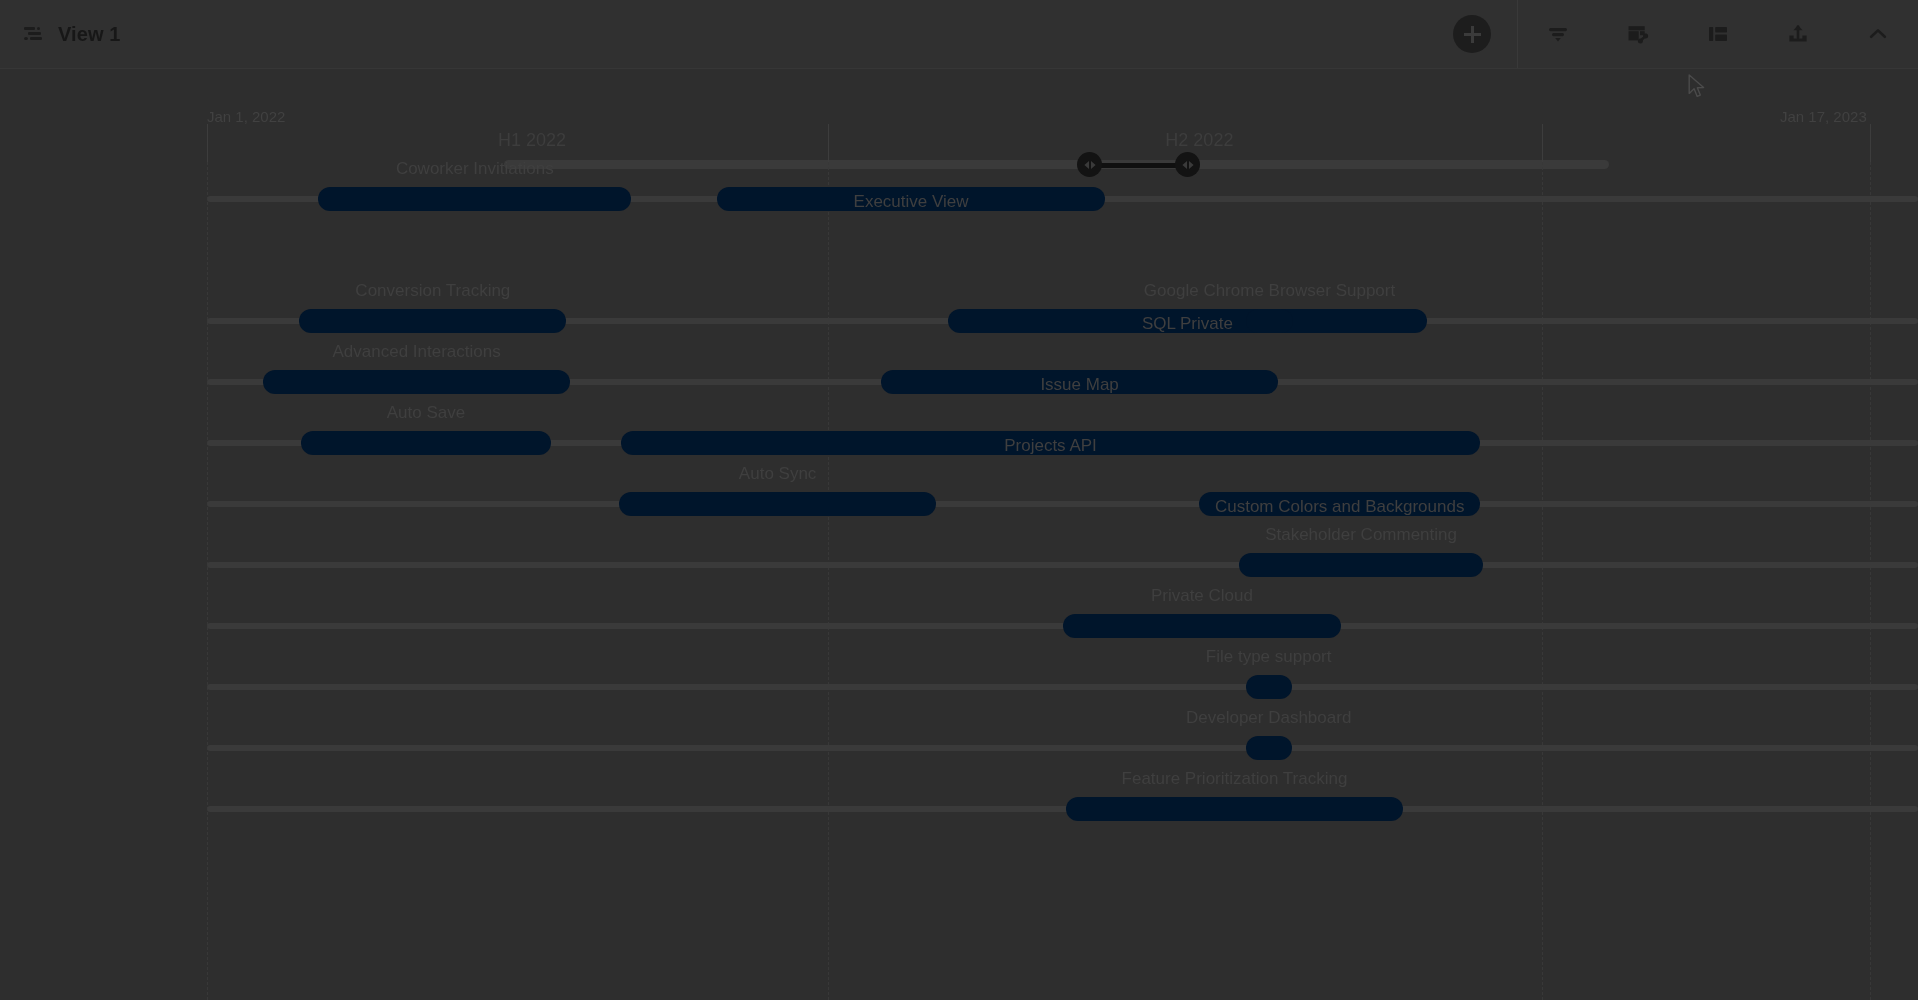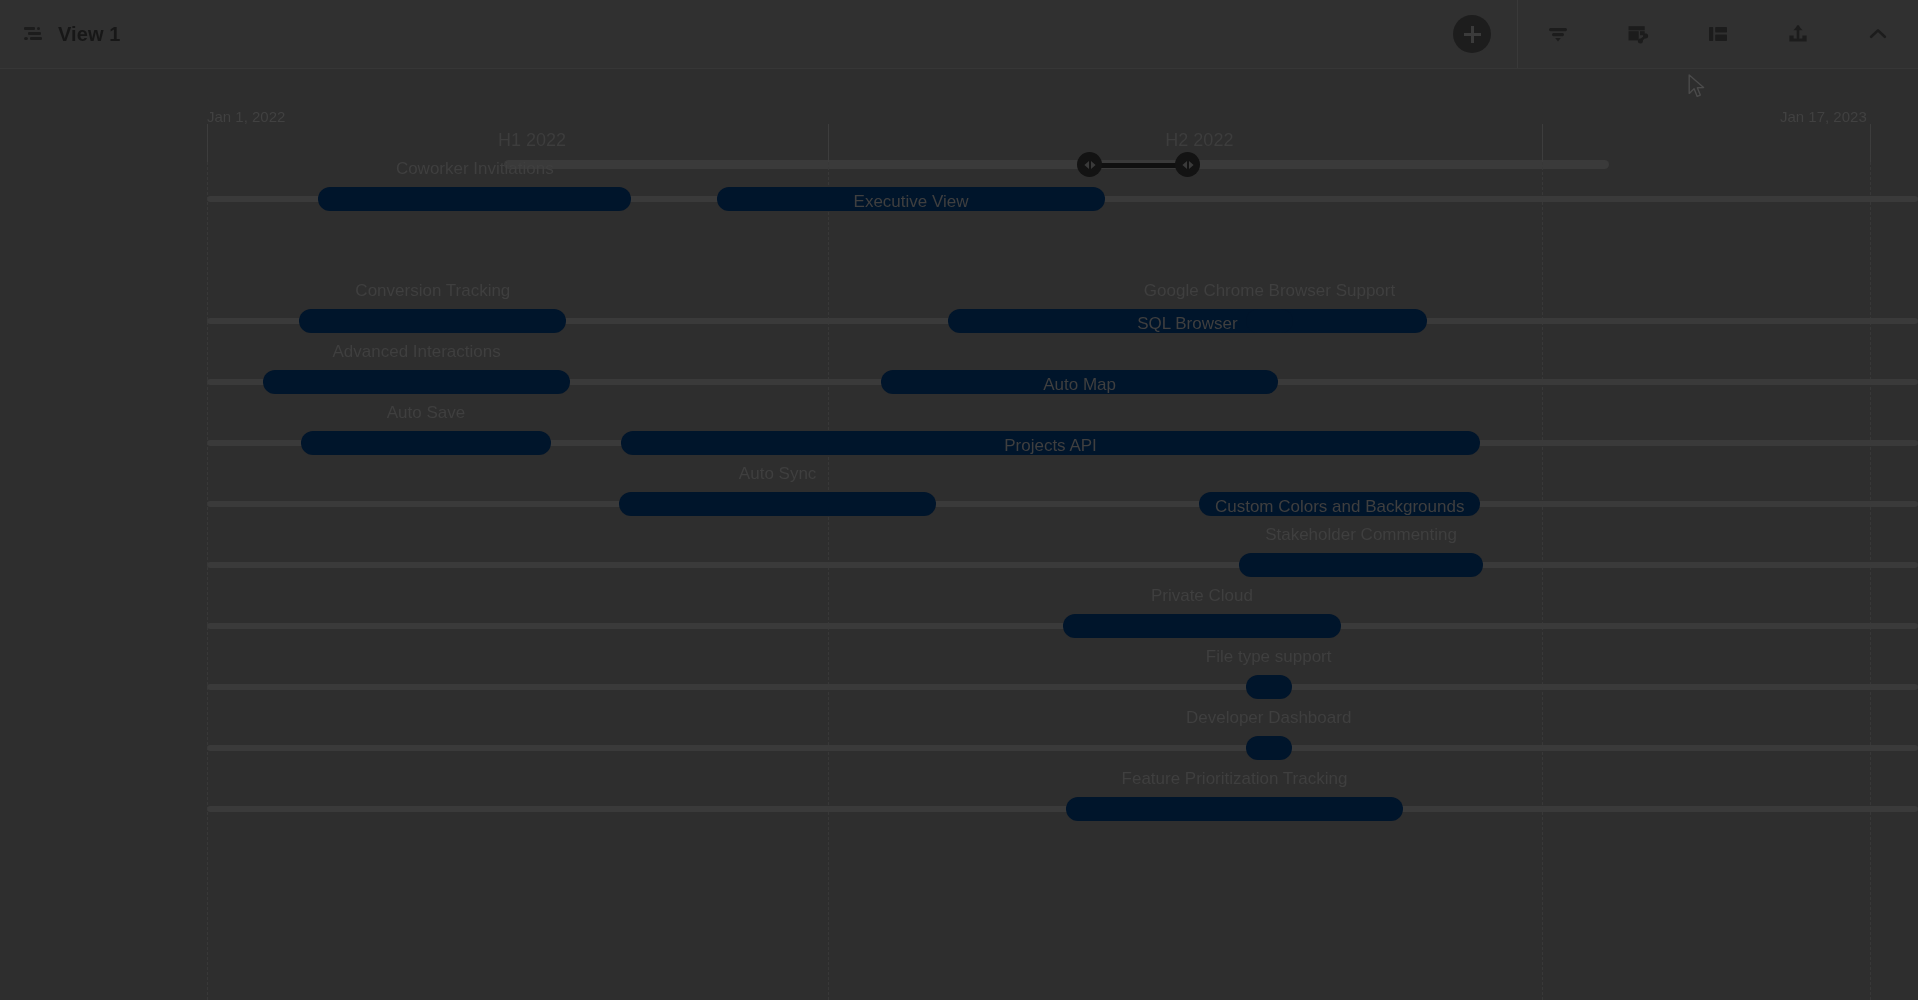--- a/index.html
+++ b/index.html
@@ -223,30 +223,30 @@
           <div class="bar" title="Coworker Invitiations" style="left: 318.215px; width: 313.113px;"></div>
           <span class="bar-label above" style="left: 474.772px;">Coworker Invitiations</span>
           <div class="bar" title="Executive View" style="left: 716.878px; width: 388.397px;"></div>
           <span class="bar-label below" style="left: 911.077px;">Executive View</span>
         </div>
         <div class="row" style="top: 122px;">
           <div class="row-track"></div>
           <div class="bar" title="Conversion Tracking" style="left: 299.394px; width: 266.916px;"></div>
           <span class="bar-label above" style="left: 432.852px;">Conversion Tracking</span>
           <div class="bar" title="SQL Support" style="left: 947.863px; width: 479.08px;"></div>
-          <span class="bar-label below" style="left: 1187.4px;">SQL Browser</span>
+          <span class="bar-label below" style="left: 1187.4px;">SQL Private</span>
           <div class="bar" title="Google Chrome Browser Support" style="left: 1245.58px; width: 47.908px;"></div>
           <span class="bar-label above" style="left: 1269.53px;">Google Chrome Browser Support</span>
         </div>
         <div class="row" style="top: 183px;">
           <div class="row-track"></div>
           <div class="bar" title="Advanced Interactions" style="left: 263.463px; width: 306.269px;"></div>
           <span class="bar-label above" style="left: 416.597px;">Advanced Interactions</span>
           <div class="bar" title="Issue Map" style="left: 881.134px; width: 396.952px;"></div>
-          <span class="bar-label below" style="left: 1079.61px;">Auto Map</span>
+          <span class="bar-label below" style="left: 1079.61px;">Issue Map</span>
         </div>
         <div class="row" style="top: 305px;">
           <div class="row-track"></div>
           <div class="bar" title="Auto Sync" style="left: 619.351px; width: 316.535px;"></div>
           <span class="bar-label above" style="left: 777.619px;">Auto Sync</span>
           <div class="bar" title="Custom Colors and Backgrounds" style="left: 1199.38px; width: 280.604px;"></div>
           <span class="bar-label below" style="left: 1339.68px;">Custom Colors and Backgrounds</span>
         </div>
         <div class="row" style="top: 244px;">
           <div class="row-track"></div>

